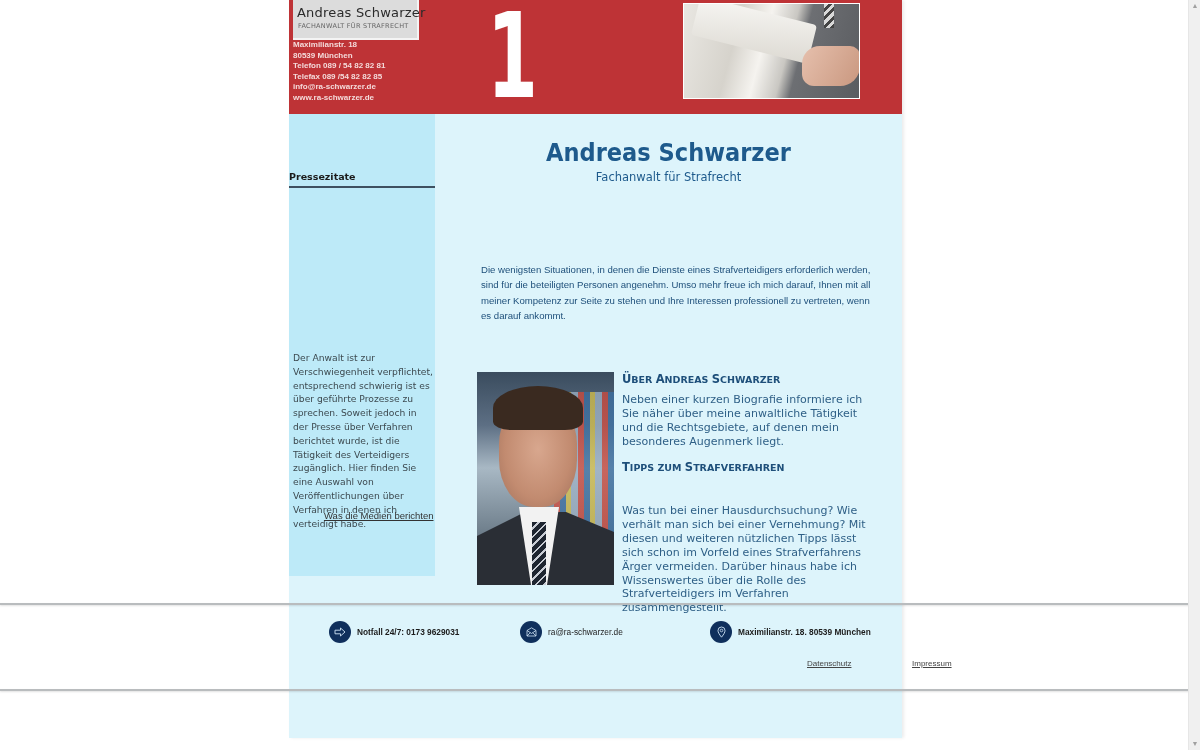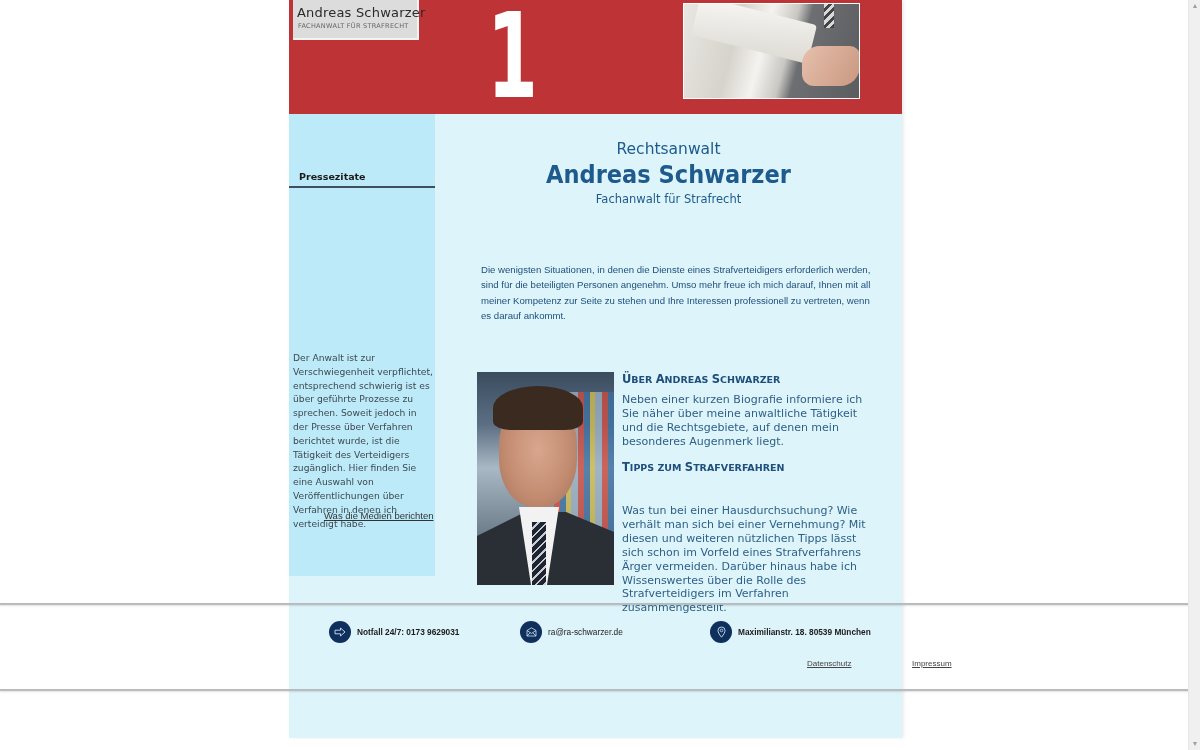--- a/index.html
+++ b/index.html
@@ -20,21 +20,21 @@
   .logo-sub { position: absolute; left: 5px; top: 22px; font-family: "DejaVu Sans", sans-serif; font-size: 6.5px; color: #666; letter-spacing: 0.3px; white-space: nowrap; }
   .contact { position: absolute; left: 4px; top: 40px; font-size: 8px; font-weight: bold; color: #f4dada; line-height: 10.5px; }
   .big-number { position: absolute; left: 198px; top: -6px; font-family: "DejaVu Sans", sans-serif; font-size: 118px; font-weight: bold; color: #ffffff; line-height: 125px; transform: scaleX(0.62); transform-origin: left top; }
   .header-photo { position: absolute; left: 394px; top: 3px; width: 177px; height: 96px; border: 1px solid #ffffff; overflow: hidden; background: linear-gradient(105deg, #e9e7e2 0%, #d6d3cc 30%, #f5f3ef 45%, #c9c7c2 58%, #6d6f73 65%, #5a5c60 100%); }
   .header-photo .book { position: absolute; left: 10px; top: 6px; width: 120px; height: 40px; background: linear-gradient(170deg, #f7f6f3, #dddad3); transform: rotate(14deg); border-radius: 4px; }
   .header-photo .hand { position: absolute; left: 118px; top: 42px; width: 58px; height: 40px; background: linear-gradient(120deg, #e6c0ad, #c9977f); border-radius: 18px 10px 20px 12px; }
   .header-photo .tie { position: absolute; left: 140px; top: 0; width: 10px; height: 24px; background: repeating-linear-gradient(135deg, #d9d9d9 0 3px, #444 3px 6px); }
 
   
   .sidebar { position: absolute; left: 0; top: 114px; width: 146px; height: 462px; background: #bdeaf8; }
-  .side-title { position: absolute; left: 10px; top: 57px; font-size: 9.5px; font-weight: bold; color: #1b1b1b; font-family: "DejaVu Sans", sans-serif; }
+  .side-title { position: absolute; left: 0; top: 57px; font-size: 9.5px; font-weight: bold; color: #1b1b1b; font-family: "DejaVu Sans", sans-serif; }
   .side-rule { position: absolute; left: 0; top: 72px; width: 146px; height: 2px; background: #3e5060; }
   .side-text { position: absolute; left: 4px; top: 229px; width: 140px; font-family: "DejaVu Sans", sans-serif; font-size: 9.2px; line-height: 13.8px; color: #3d4a50; margin-top: 8px; }
   .side-link { position: absolute; left: 35px; top: 396px; font-size: 9.5px; color: #333; text-decoration: underline; font-family: Liberation Sans, sans-serif; cursor: pointer; }
 
   
   .title-block { position: absolute; left: 146px; top: 138px; width: 467px; text-align: center; color: #1e5a8c; }
   .title-sm { font-family: "DejaVu Sans", sans-serif; font-size: 15.5px; line-height: 22px; font-weight: 500; }
   .title-lg { font-family: "DejaVu Sans", sans-serif; font-size: 24.5px; line-height: 30px; font-weight: bold; transform: scaleX(0.92); }
   .title-sub { font-family: "DejaVu Sans", sans-serif; font-size: 11.5px; line-height: 18px; }
   .intro { position: absolute; left: 192px; top: 262px; width: 392px; font-size: 9.6px; line-height: 15.3px; font-weight: normal; color: #1e4f7a; }
@@ -76,37 +76,44 @@
 
 <div class="viewport">
 
   <div class="page">
 
     <div class="header">
       <div class="logo-box">
         <div class="logo-name">Andreas Schwarzer</div>
         <div class="logo-sub">FACHANWALT FÜR STRAFRECHT</div>
       </div>
+      <div class="contact">
+        <div>Maximilianstr. 18</div>
+        <div>80539 München</div>
+        <div>Telefon 089 / 54 82 82 81</div>
+        <div>Telefax 089 /54 82 82 85</div>
+        <div>info@ra-schwarzer.de</div>
+        <div>www.ra-schwarzer.de</div>
+      </div>
       <div class="big-number">1</div>
       <div class="header-photo" title="Hand holding open book">
         <div class="book"></div>
         <div class="hand"></div>
         <div class="tie"></div>
       </div>
     </div>
 
     <div class="sidebar">
       <div class="side-title">Pressezitate</div>
       <div class="side-rule"></div>
       <div class="side-text">Der Anwalt ist zur Verschwiegenheit verpflichtet, entsprechend schwierig ist es über geführte Prozesse zu sprechen. Soweit jedoch in der Presse über Verfahren berichtet wurde, ist die Tätigkeit des Verteidigers zugänglich. Hier finden Sie eine Auswahl von Veröffentlichungen über Verfahren in denen ich verteidigt habe.</div>
       <a class="side-link">Was die Medien berichten</a>
     </div>
 
     <div class="title-block">
-      <div class="title-sm">Rechtsanwalt</div>
       <div class="title-lg">Andreas Schwarzer</div>
       <div class="title-sub">Fachanwalt für Strafrecht</div>
     </div>
 
     <div class="intro">Die wenigsten Situationen, in denen die Dienste eines Strafverteidigers erforderlich werden, sind für die beteiligten Personen angenehm. Umso mehr freue ich mich darauf, Ihnen mit all meiner Kompetenz zur Seite zu stehen und Ihre Interessen professionell zu vertreten, wenn es darauf ankommt.</div>
 
     <div class="portrait" title="Portrait Andreas Schwarzer">
       <div class="shelf"></div>
       <div class="suit"></div>
       <div class="shirt"></div>

